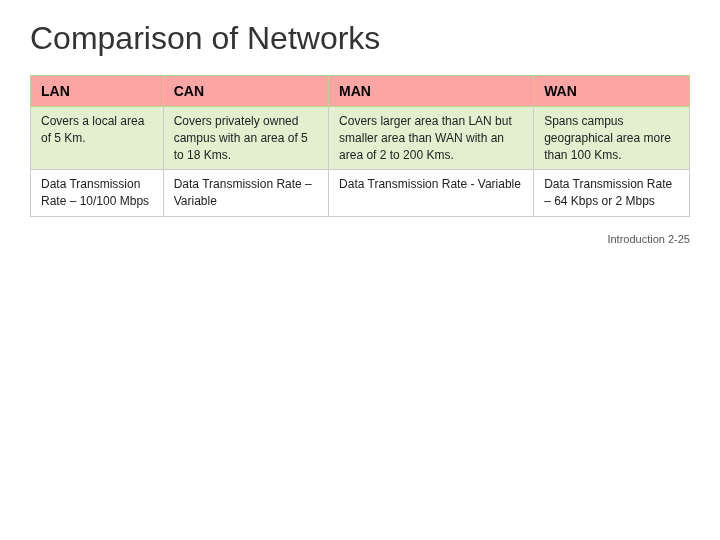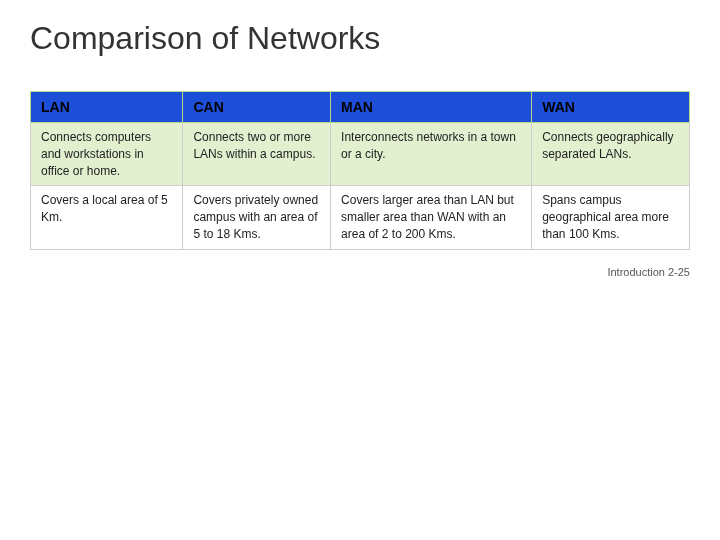--- a/index.html
+++ b/index.html
@@ -8,29 +8,29 @@
       background: #ffffff;
       width: 720px;
       height: 540px;
       overflow: hidden;
       padding: 20px 30px;
     }
     h1 {
       font-size: 32px;
       font-weight: normal;
       color: #333333;
-      margin-bottom: 34px;
+      margin-bottom: 18px;
     }
     table {
       width: 100%;
       border-collapse: collapse;
       font-size: 12px;
     }
     thead tr th {
-      background-color: #1d4ed8;
+      background-color: #fca5a5;
       color: #000000;
       font-weight: bold;
       padding: 7px 10px;
       border: 1px solid #b8d98b;
       text-align: left;
       font-size: 14px;
     }
     tbody tr td {
       padding: 6px 10px;
       border: 1px solid #cccccc;
@@ -60,27 +60,27 @@
   <thead>
     <tr id="header-row">
         <th>LAN</th>
         <th>CAN</th>
         <th>MAN</th>
         <th>WAN</th>
       </tr>
   </thead>
   <tbody id="table-body">
       <tr>
-        <td>Connects computers and workstations in office or home.</td>
-        <td>Connects two or more LANs within a campus.</td>
-        <td>Interconnects networks in a town or a city.</td>
-        <td>Connects geographically separated LANs.</td>
-      </tr>
-      <tr>
         <td>Covers a local area of 5 Km.</td>
         <td>Covers privately owned campus with an area of 5 to 18 Kms.</td>
         <td>Covers larger area than LAN but smaller area than WAN with an area of 2 to 200 Kms.</td>
         <td>Spans campus geographical area more than 100 Kms.</td>
+      </tr>
+      <tr>
+        <td>Data Transmission Rate – 10/100 Mbps</td>
+        <td>Data Transmission Rate – Variable</td>
+        <td>Data Transmission Rate - Variable</td>
+        <td>Data Transmission Rate – 64 Kbps or 2 Mbps</td>
       </tr>
     </tbody>
 </table>
 
 <div class="footer">Introduction 2-25</div>
 
 </body></html>

